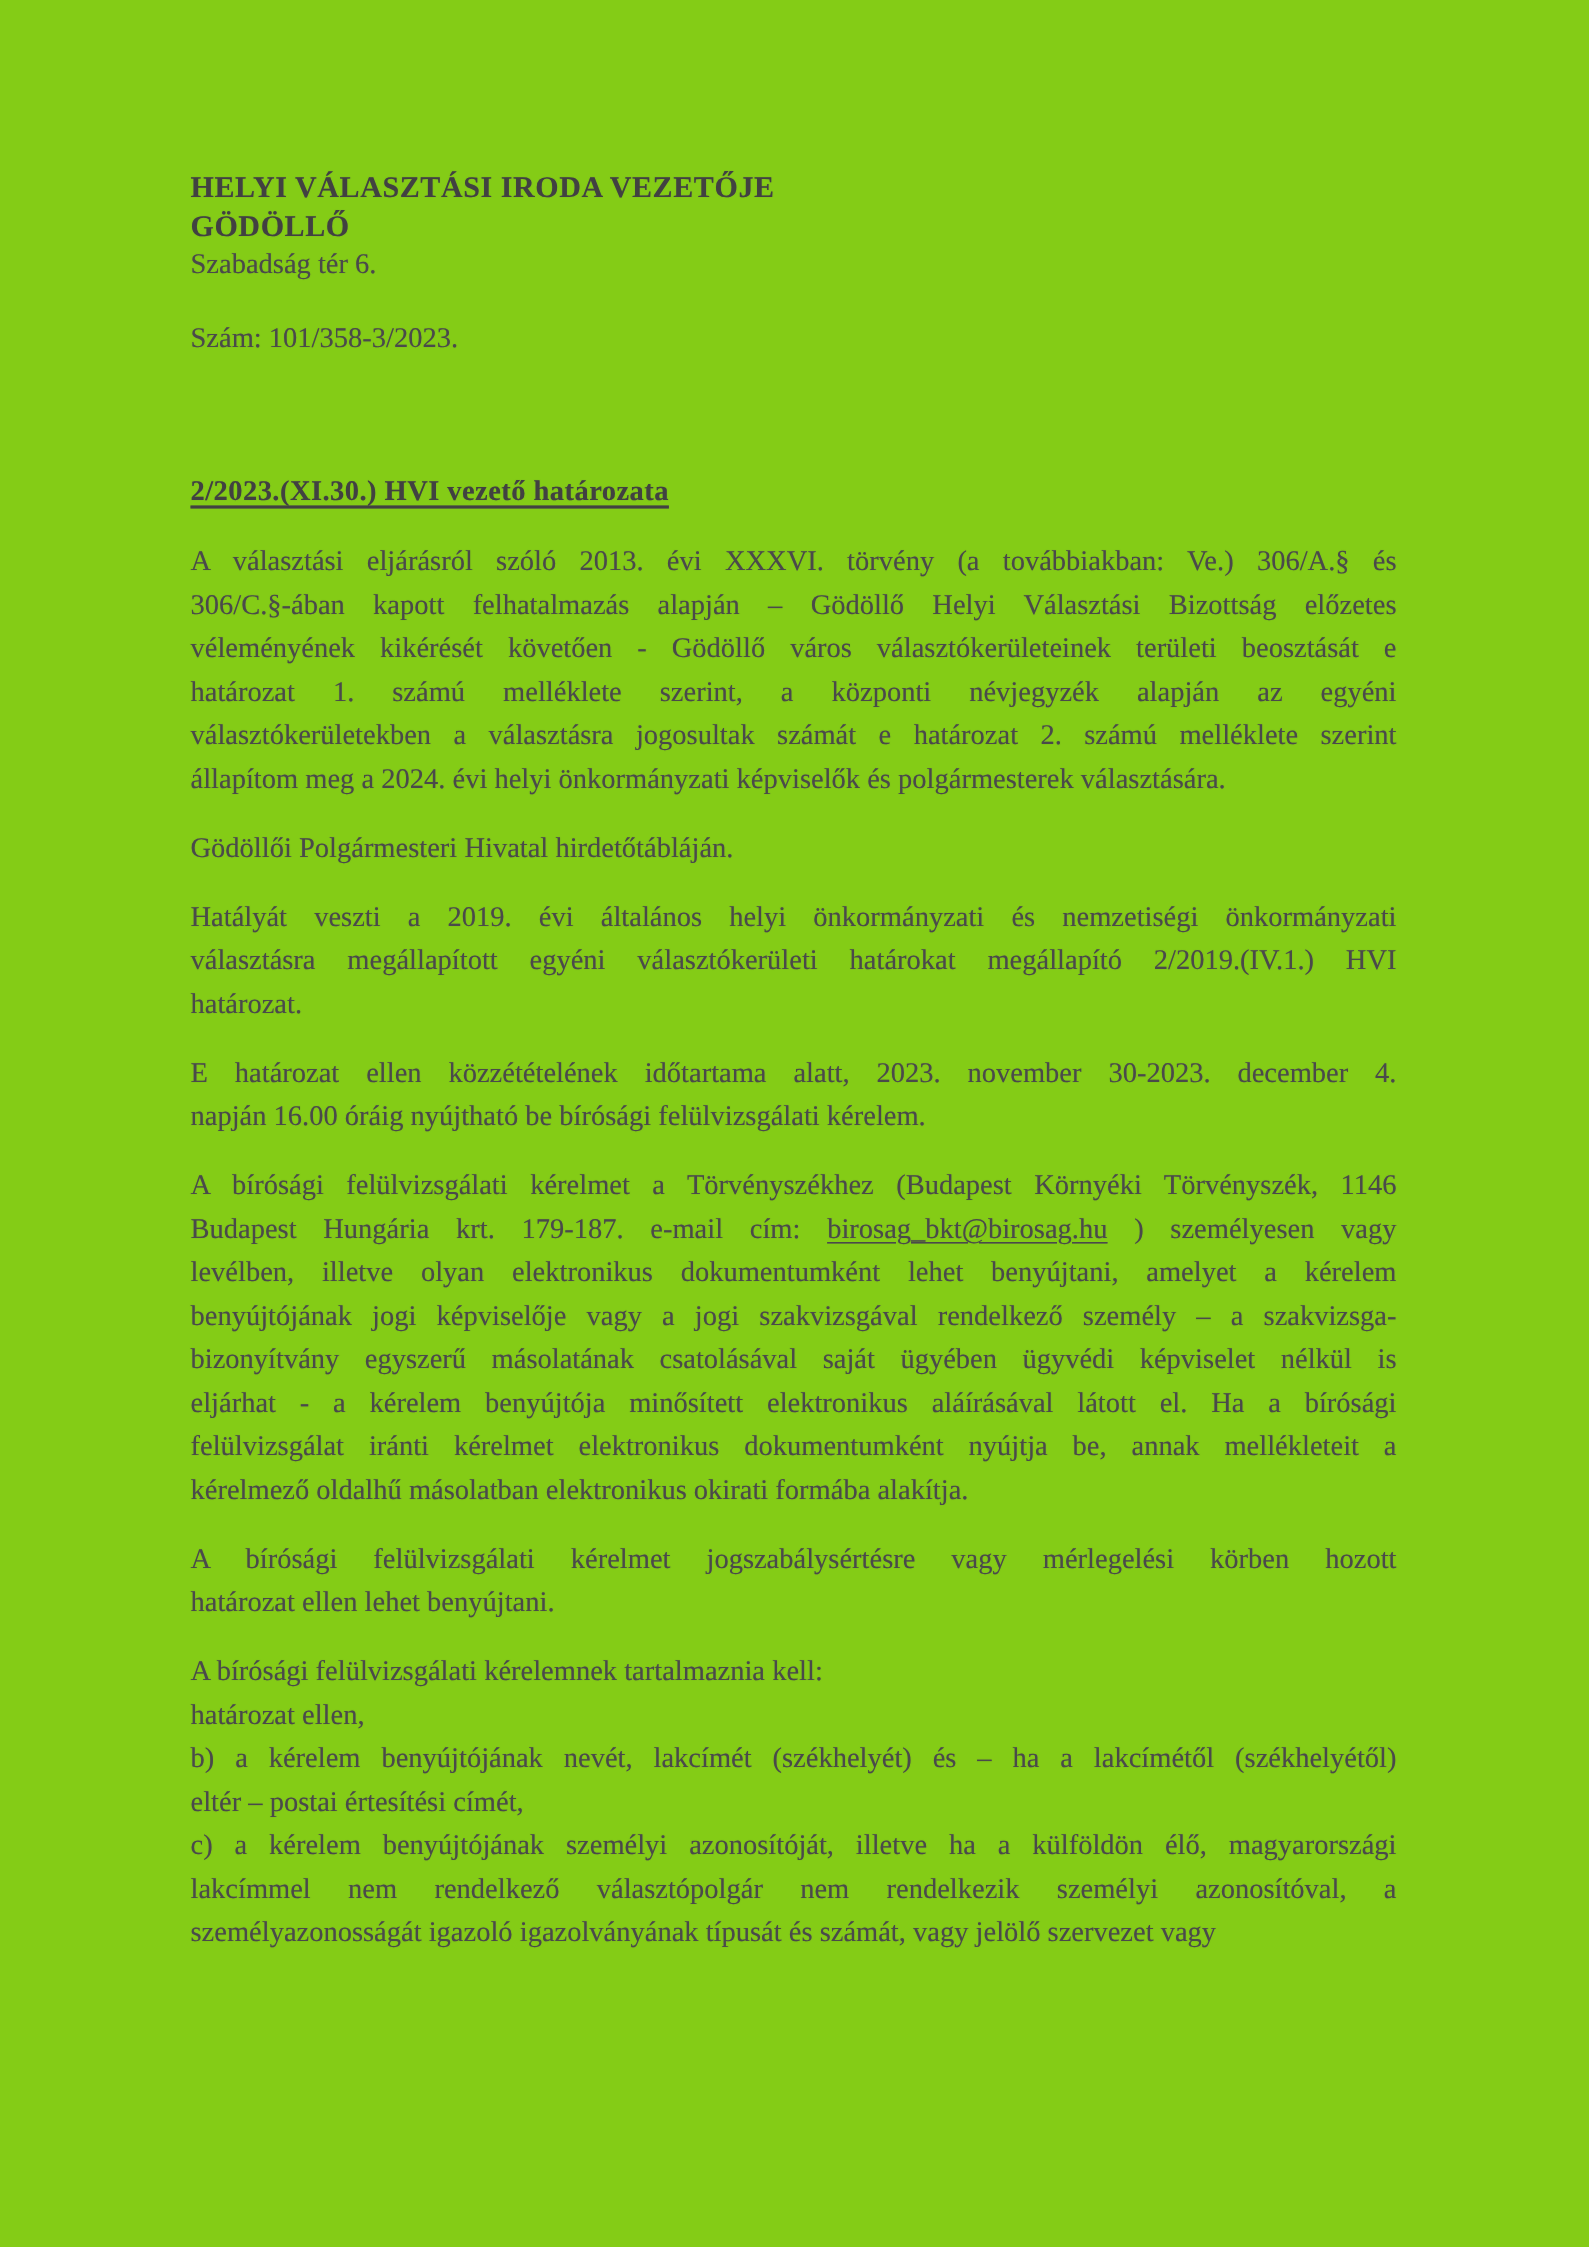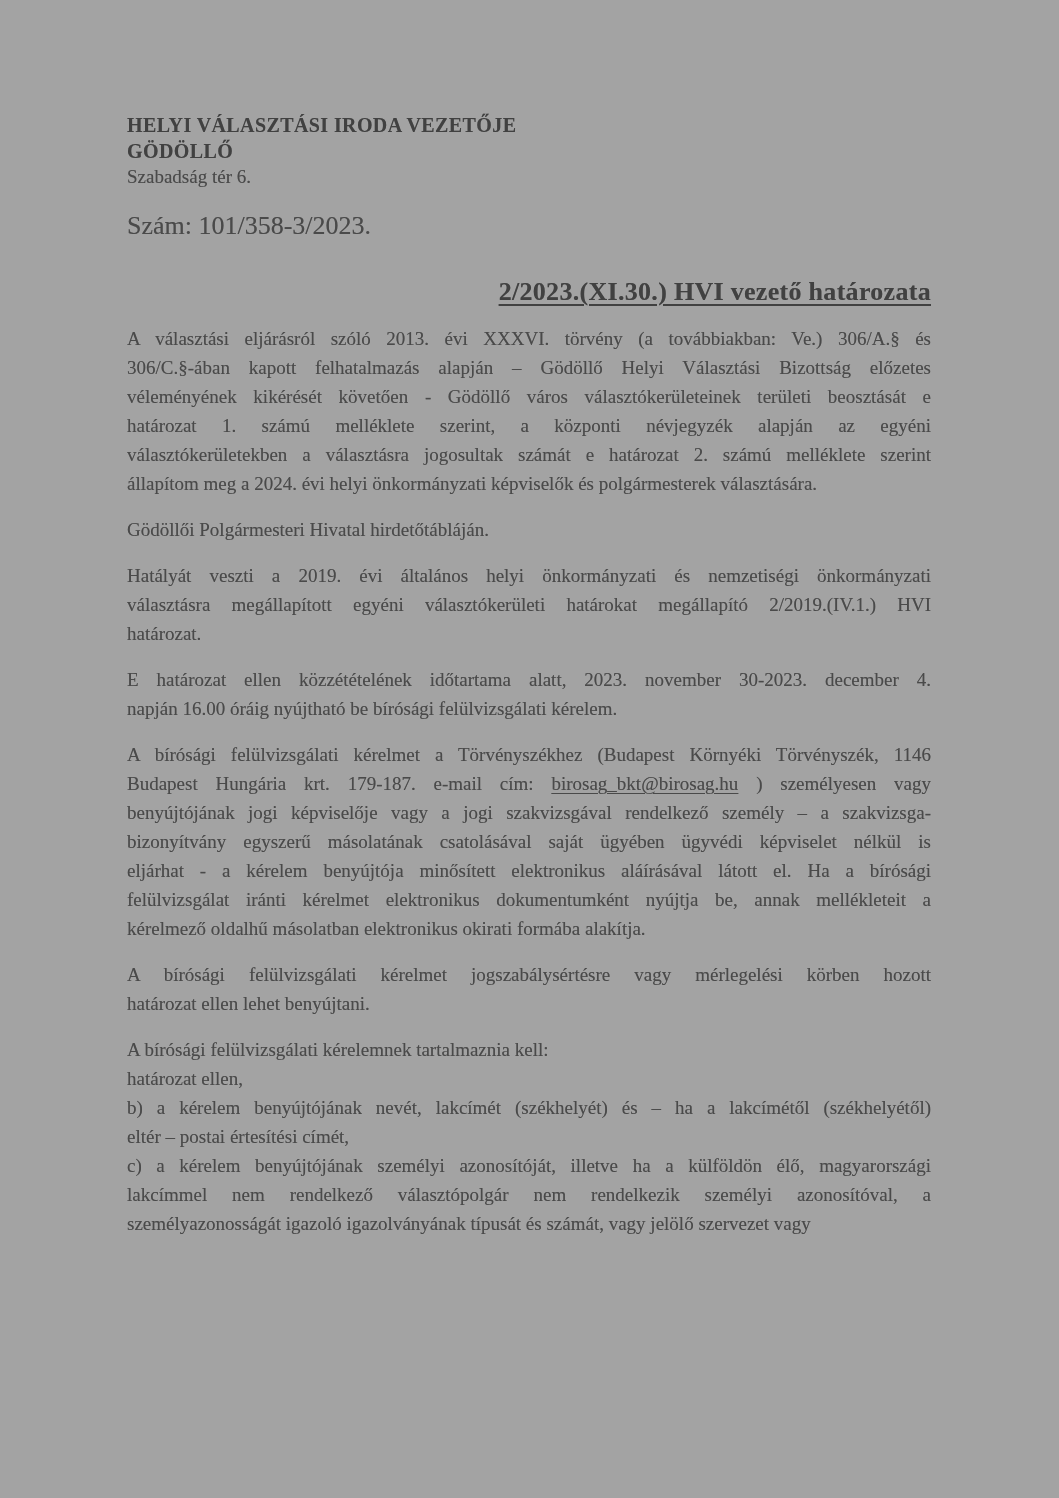--- a/index.html
+++ b/index.html
@@ -6,21 +6,21 @@
   html, body { background: #ffffff; }
   body {
     width: 1059px;
     height: 1498px;
     font-family: "Liberation Serif", "DejaVu Serif", serif;
   }
   .page {
     position: relative;
     width: 1059px;
     height: 1498px;
-    background: #a3a3a3;
+    background: #84cc16;
     color: #4a4a4a;
     overflow: hidden;
     text-shadow: 0 0 0.6px rgba(90,90,90,0.55);
   }
   .content {
     padding: 112px 128px 0 127px; 
     font-size: 19px;
   }
   .sender {
     line-height: 26px;
@@ -32,27 +32,27 @@
     letter-spacing: 0.4px;
   }
   .sender-regular {
     font-weight: normal;
     font-size: 19px;
     color: #4a4a4a;
   }
   .ref-number {
     margin-top: 21px;
     line-height: 29px;
-    font-size: 26px;
+    font-size: 19px;
   }
   .doc-title {
-    margin-top: 37px;
-    text-align: right;
+    margin-top: 73px;
+    text-align: left;
     font-weight: bold;
-    font-size: 26px;
+    font-size: 19px;
     color: #414141;
     line-height: 29px;
   }
   .doc-title span {
     text-decoration: underline;
     text-decoration-thickness: 2px;
     text-underline-offset: 4px;
     letter-spacing: 0.3px;
   }
   .doc-body .para { margin-top: 17px; }
@@ -106,20 +106,21 @@
           <div class="line just">választásra megállapított egyéni választókerületi határokat megállapító 2/2019.(IV.1.) HVI</div>
           <div class="line">határozat.</div>
         </div>
         <div class="para">
           <div class="line just">E határozat ellen közzétételének időtartama alatt, 2023. november 30-2023. december 4.</div>
           <div class="line">napján 16.00 óráig nyújtható be bírósági felülvizsgálati kérelem.</div>
         </div>
         <div class="para">
           <div class="line just">A bírósági felülvizsgálati kérelmet a Törvényszékhez (Budapest Környéki Törvényszék, 1146</div>
           <div class="line just"><span>Budapest Hungária krt. 179-187. e-mail cím: </span><span class="email-link">birosag_bkt@birosag.hu</span><span> ) személyesen vagy</span></div>
+          <div class="line just">levélben, illetve olyan elektronikus dokumentumként lehet benyújtani, amelyet a kérelem</div>
           <div class="line just">benyújtójának jogi képviselője vagy a jogi szakvizsgával rendelkező személy – a szakvizsga-</div>
           <div class="line just">bizonyítvány egyszerű másolatának csatolásával saját ügyében ügyvédi képviselet nélkül is</div>
           <div class="line just">eljárhat - a kérelem benyújtója minősített elektronikus aláírásával látott el. Ha a bírósági</div>
           <div class="line just">felülvizsgálat iránti kérelmet elektronikus dokumentumként nyújtja be, annak mellékleteit a</div>
           <div class="line">kérelmező oldalhű másolatban elektronikus okirati formába alakítja.</div>
         </div>
         <div class="para">
           <div class="line just">A bírósági felülvizsgálati kérelmet jogszabálysértésre vagy mérlegelési körben hozott</div>
           <div class="line">határozat ellen lehet benyújtani.</div>
         </div>

